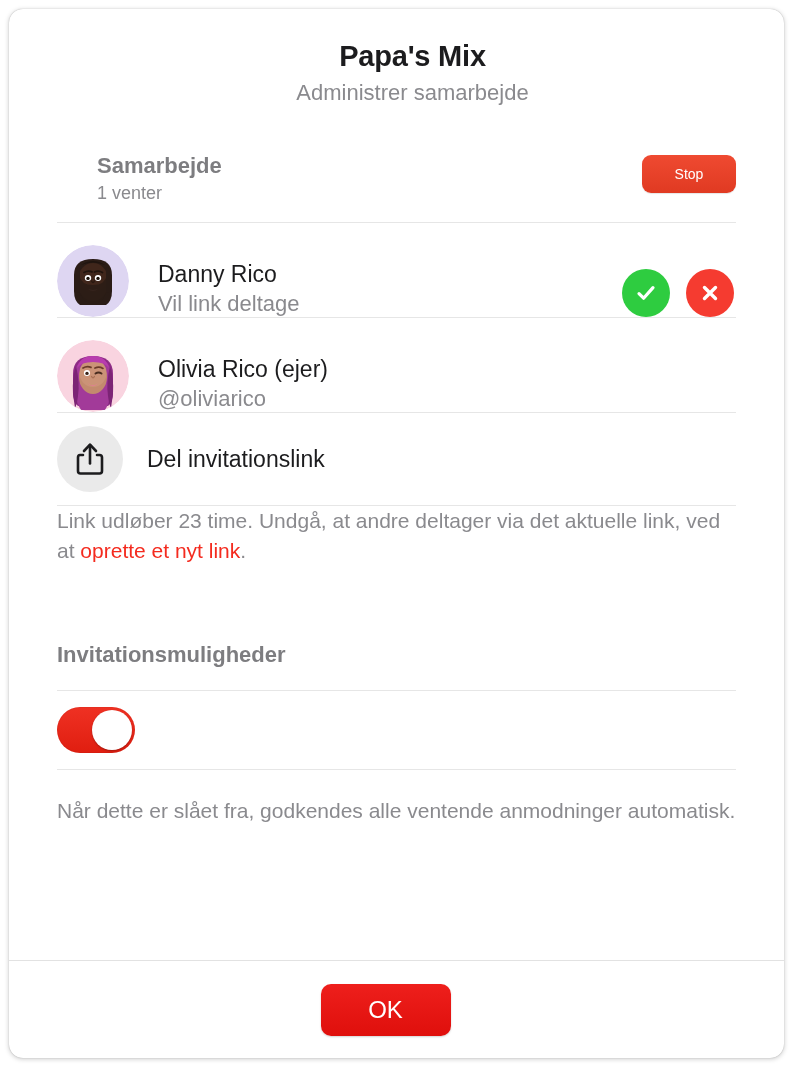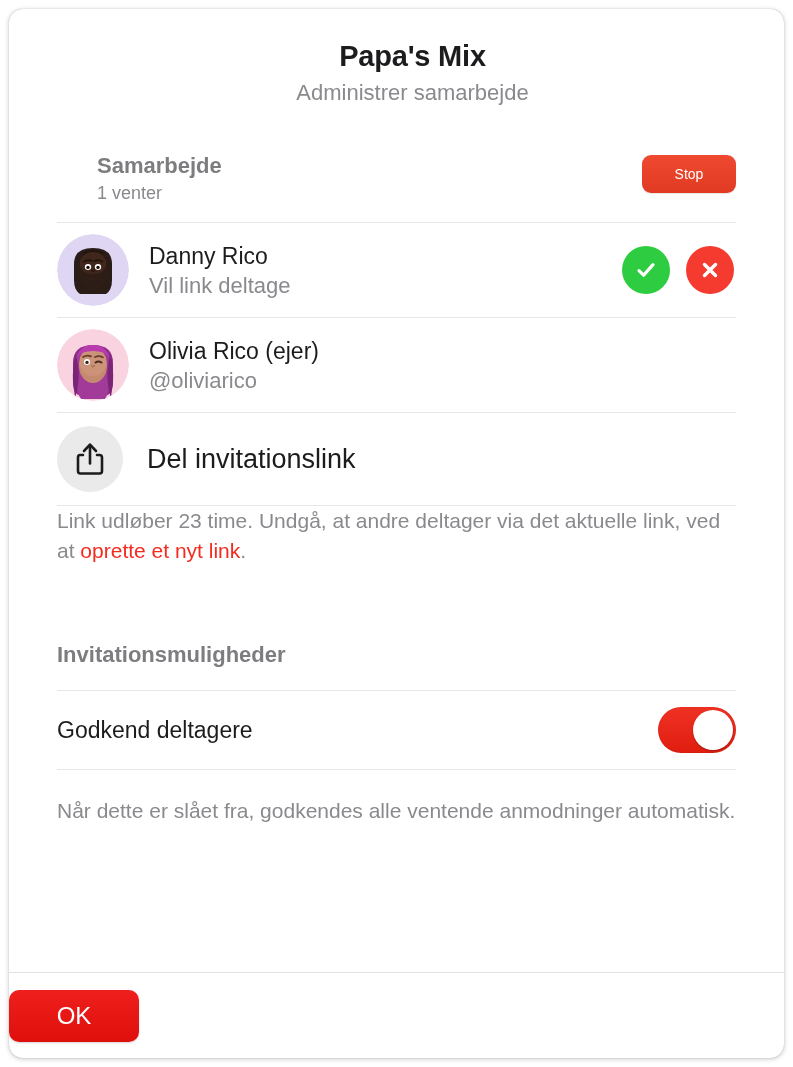--- a/index.html
+++ b/index.html
@@ -98,23 +98,24 @@
   
   .rows { margin-top: 18px; padding: 0 48px; }
   .divider {
     height: 1px;
     background: #e6e6e6;
     width: 100%;
   }
 
   .person-row {
     display: flex;
-    align-items: center;
+    align-items: flex-end;
     height: 94px;
     padding-right: 2px;
+    gap: 9px;
   }
   .avatar {
     width: 72px;
     height: 72px;
     border-radius: 50%;
     flex: 0 0 72px;
     position: relative;
     overflow: hidden;
   }
   .avatar svg { display: block; width: 72px; height: 72px; }
@@ -166,21 +167,21 @@
     height: 66px;
     border-radius: 50%;
     background: #eaeaea;
     flex: 0 0 66px;
     display: flex;
     align-items: center;
     justify-content: center;
   }
   .share-label {
     margin-left: 24px;
-    font-size: 27px;
+    font-size: 23px;
     color: #1c1c1e;
     line-height: 28px;
   }
 
   
   .note {
     padding: 0 48px;
     font-size: 21px;
     line-height: 30px;
     color: #8a8a8e;
@@ -236,25 +237,25 @@
     margin-top: 26px;
     padding: 0 48px;
     font-size: 21px;
     line-height: 30px;
     color: #8a8a8e;
   }
 
   
   .footer {
     flex: 0 0 auto;
-    height: 86px;
+    height: 98px;
     border-top: 1px solid #e2e2e2;
     display: flex;
     align-items: center;
-    justify-content: flex-start;
+    justify-content: center;
     padding-right: 22px;
   }
   .ok-button {
     min-width: 130px;
     height: 52px;
     border: none;
     border-radius: 10px;
     background: linear-gradient(180deg, #ee1f1c 0%, #df0f0c 100%);
     color: #ffffff;
     font-size: 24px;
@@ -377,21 +378,20 @@
 
       <div class="note">
         <span>Link udløber 23 time. Undgå, at andre deltager via det aktuelle link, ved at </span><a href="#">oprette et nyt link</a><span>.</span>
       </div>
 
       <div class="options-head">Invitationsmuligheder</div>
 
       <div class="options-wrap">
         <div class="divider"></div>
         <div class="toggle-row">
-          <div class="toggle-label">Godkend deltagere</div>
           <button class="switch" aria-pressed="true">
             <span class="knob"></span>
           </button>
         </div>
         <div class="divider"></div>
       </div>
 
       <div class="footnote">Når dette er slået fra, godkendes alle ventende anmodninger automatisk.</div>
     </div>
 

